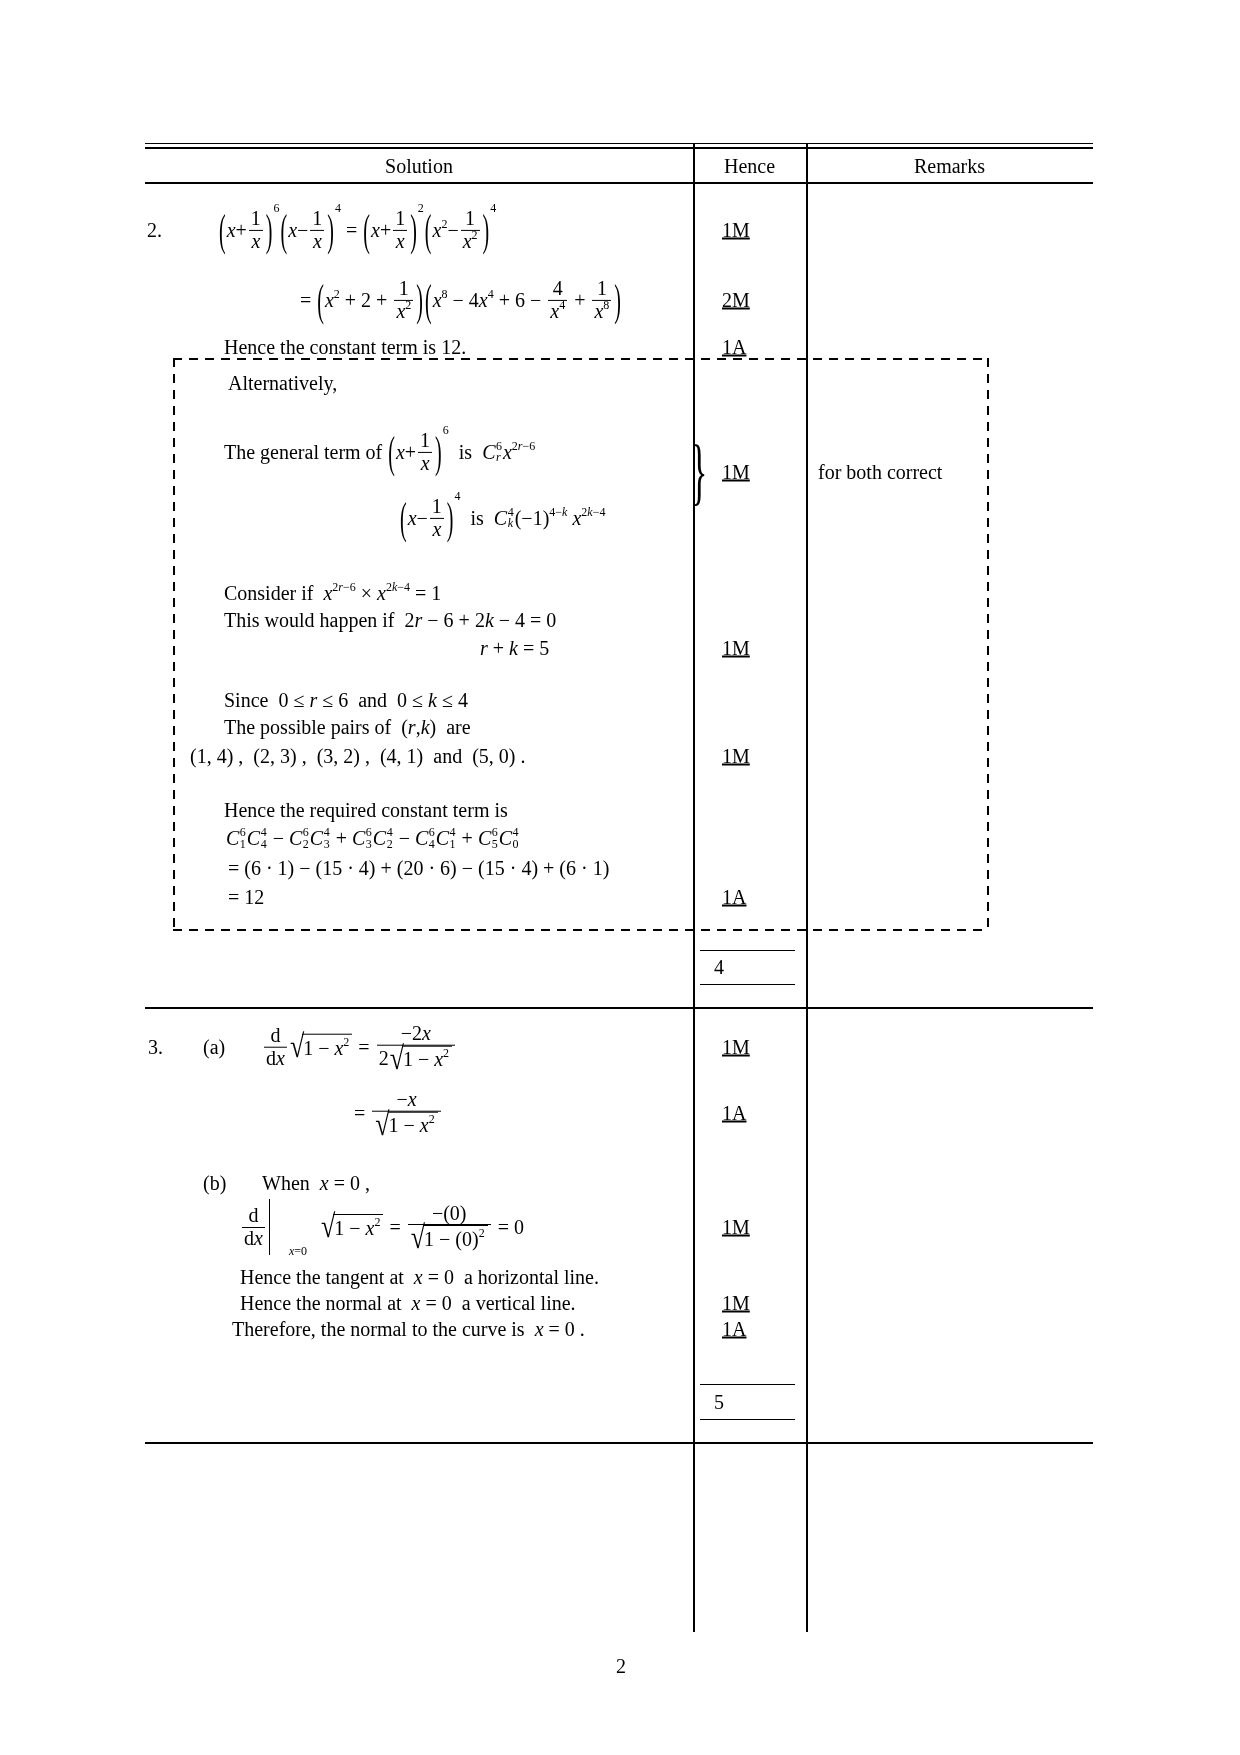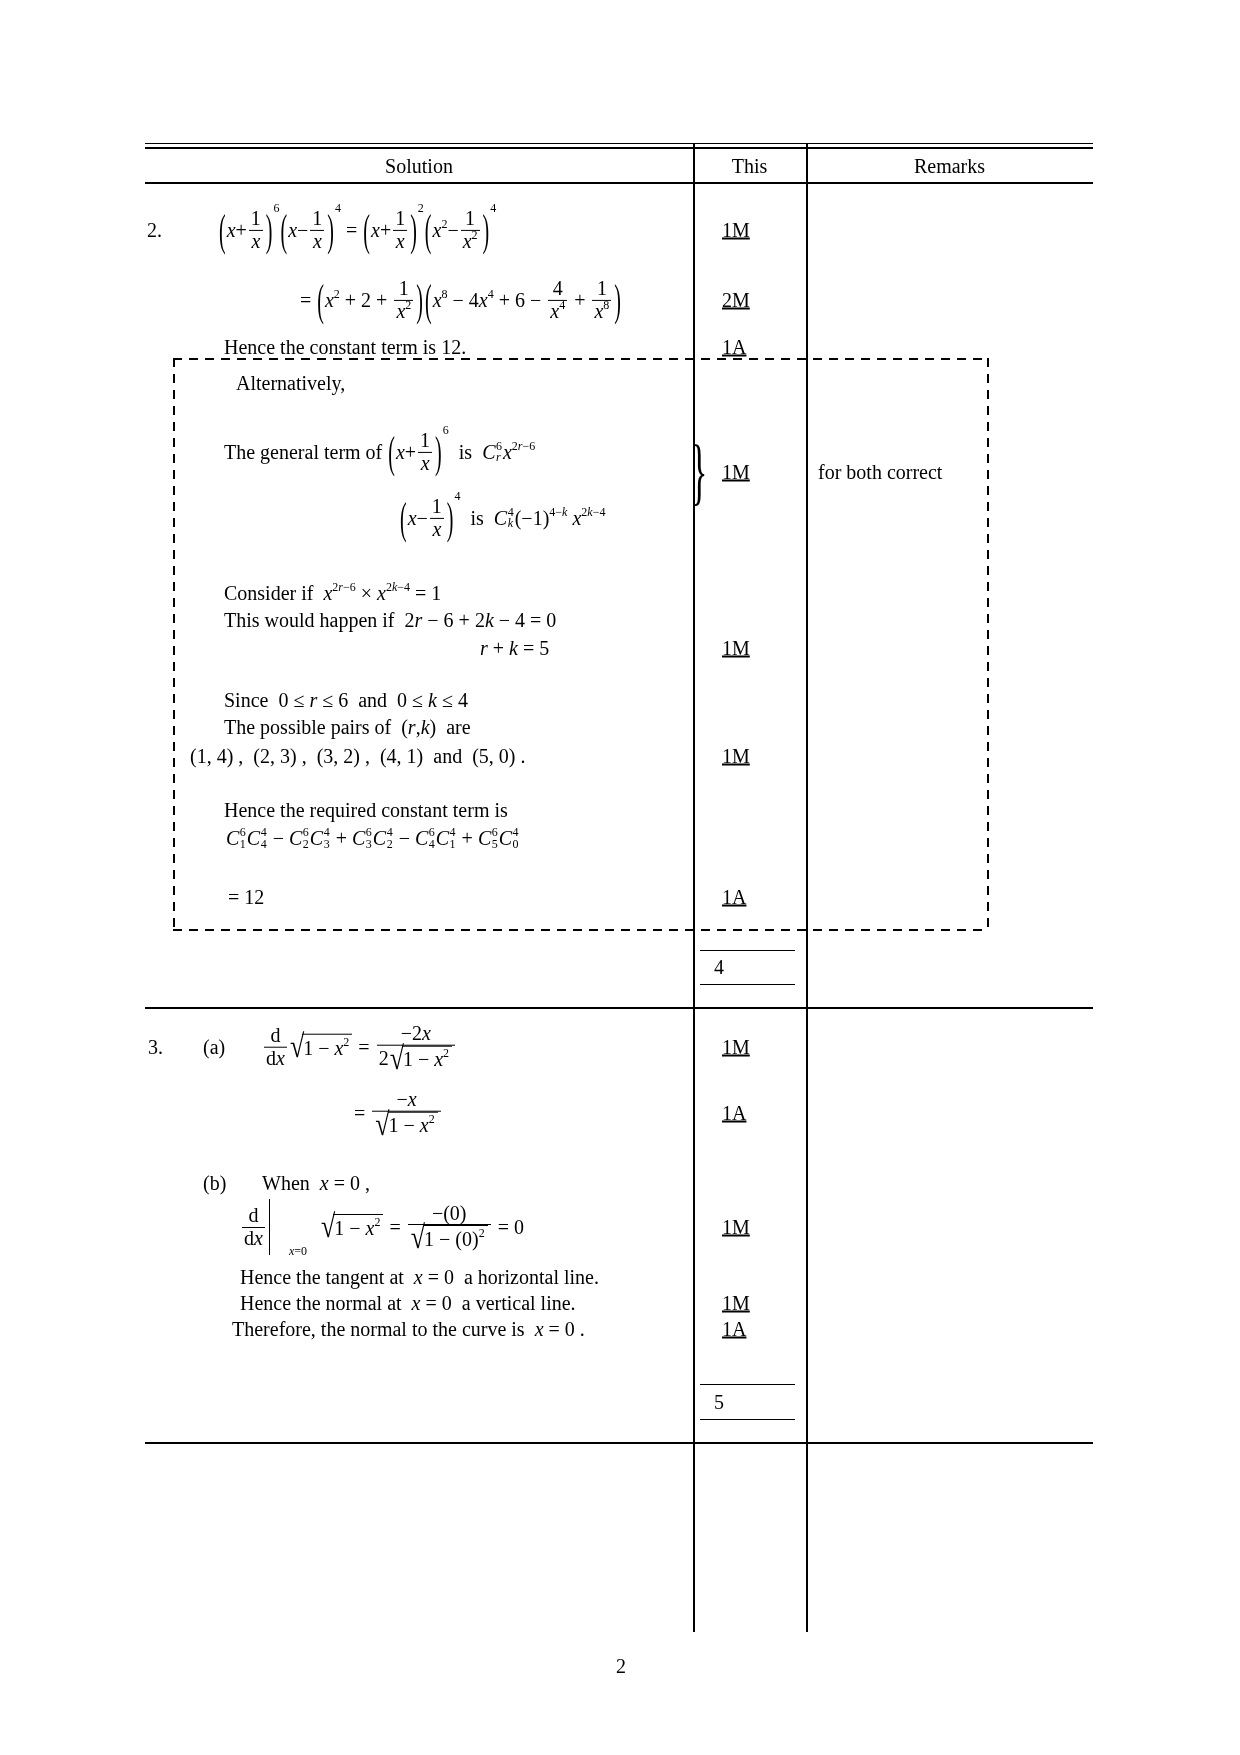--- a/index.html
+++ b/index.html
@@ -46,43 +46,44 @@
 
   <div class="hl" style="left:145px;top:143px;width:948px;height:1px;"></div>
   <div class="hl" style="left:145px;top:147px;width:948px;height:2px;"></div>
   <div class="hl" style="left:145px;top:182px;width:948px;height:2px;"></div>
   <div class="hl" style="left:145px;top:1007px;width:948px;height:2px;"></div>
   <div class="hl" style="left:145px;top:1442px;width:948px;height:2px;"></div>
   <div class="vl" style="left:693px;top:143px;height:1489px;"></div>
   <div class="vl" style="left:806px;top:143px;height:1489px;"></div>
 
   <div class="hdr" style="left:145px;top:166px;width:548px;">Solution</div>
-  <div class="hdr" style="left:693px;top:166px;width:113px;">This</div>
+  <div class="hdr" style="left:693px;top:166px;width:113px;">Hence</div>
   <div class="hdr" style="left:806px;top:166px;width:287px;">Remarks</div>
 
   <div class="dash-h" style="left:173px;top:358px;width:815px;"></div>
   <div class="dash-h" style="left:173px;top:929px;width:815px;"></div>
   <div class="dash-v" style="left:173px;top:358px;height:572px;"></div>
   <div class="dash-v" style="left:987px;top:358px;height:572px;"></div>
 
   <div class="ml" style="left:147px;top:230px;"><span class="mt">2.</span></div>
   <div class="ml" style="left:218px;top:230px;"><span class="mpar" style="transform: scaleY(2.2);">(</span><span class="mrow"><span class="mi">x</span><span class="mt">+</span><span class="mfrac"><span class="mfn"><span class="mt">1</span></span><span class="mfb"></span><span class="mfd"><span class="mi">x</span></span></span></span><span class="mpar" style="transform: scaleY(2.2);">)</span><span class="msup" style="top: -22px;"><span class="mt">6</span></span><span class="mpar" style="transform: scaleY(2.2);">(</span><span class="mrow"><span class="mi">x</span><span class="mt">−</span><span class="mfrac"><span class="mfn"><span class="mt">1</span></span><span class="mfb"></span><span class="mfd"><span class="mi">x</span></span></span></span><span class="mpar" style="transform: scaleY(2.2);">)</span><span class="msup" style="top: -22px;"><span class="mt">4</span></span><span class="mt"> = </span><span class="mpar" style="transform: scaleY(2.2);">(</span><span class="mrow"><span class="mi">x</span><span class="mt">+</span><span class="mfrac"><span class="mfn"><span class="mt">1</span></span><span class="mfb"></span><span class="mfd"><span class="mi">x</span></span></span></span><span class="mpar" style="transform: scaleY(2.2);">)</span><span class="msup" style="top: -22px;"><span class="mt">2</span></span><span class="mpar" style="transform: scaleY(2.2);">(</span><span class="mrow"><span class="mi">x</span><span class="msup"><span class="mt">2</span></span><span class="mt">−</span><span class="mfrac"><span class="mfn"><span class="mt">1</span></span><span class="mfb"></span><span class="mfd"><span class="mi">x</span><span class="msup"><span class="mt">2</span></span></span></span></span><span class="mpar" style="transform: scaleY(2.2);">)</span><span class="msup" style="top: -22px;"><span class="mt">4</span></span></div>
   <div class="ml" style="left:300px;top:300px;"><span class="mt">= </span><span class="mpar" style="transform: scaleY(2.2);">(</span><span class="mrow"><span class="mi">x</span><span class="msup"><span class="mt">2</span></span><span class="mt"> + 2 + </span><span class="mfrac"><span class="mfn"><span class="mt">1</span></span><span class="mfb"></span><span class="mfd"><span class="mi">x</span><span class="msup"><span class="mt">2</span></span></span></span></span><span class="mpar" style="transform: scaleY(2.2);">)</span><span class="mpar" style="transform: scaleY(2.2);">(</span><span class="mrow"><span class="mi">x</span><span class="msup"><span class="mt">8</span></span><span class="mt"> − 4</span><span class="mi">x</span><span class="msup"><span class="mt">4</span></span><span class="mt"> + 6 − </span><span class="mfrac"><span class="mfn"><span class="mt">4</span></span><span class="mfb"></span><span class="mfd"><span class="mi">x</span><span class="msup"><span class="mt">4</span></span></span></span><span class="mt"> + </span><span class="mfrac"><span class="mfn"><span class="mt">1</span></span><span class="mfb"></span><span class="mfd"><span class="mi">x</span><span class="msup"><span class="mt">8</span></span></span></span></span><span class="mpar" style="transform: scaleY(2.2);">)</span></div>
   <div class="ml" style="left:224px;top:347px;"><span class="mt">Hence the constant term is 12.</span></div>
-  <div class="ml" style="left:236px;top:383px;"><span class="mt">Alternatively,</span></div>
+  <div class="ml" style="left:228px;top:383px;"><span class="mt">Alternatively,</span></div>
   <div class="ml" style="left:224px;top:452px;"><span class="mt">The general term of </span><span class="mpar" style="transform: scaleY(2.2);">(</span><span class="mrow"><span class="mi">x</span><span class="mt">+</span><span class="mfrac"><span class="mfn"><span class="mt">1</span></span><span class="mfb"></span><span class="mfd"><span class="mi">x</span></span></span></span><span class="mpar" style="transform: scaleY(2.2);">)</span><span class="msup" style="top: -22px;"><span class="mt">6</span></span><span class="mt">  is  </span><span class="mi">C</span><span class="mss"><span class="mssu"><span class="mt">6</span></span><span class="mssd"><span class="mi">r</span></span></span><span class="mi">x</span><span class="msup"><span class="mt">2</span><span class="mi">r</span><span class="mt">−6</span></span></div>
   <div class="ml" style="left:399px;top:518px;"><span class="mpar" style="transform: scaleY(2.2);">(</span><span class="mrow"><span class="mi">x</span><span class="mt">−</span><span class="mfrac"><span class="mfn"><span class="mt">1</span></span><span class="mfb"></span><span class="mfd"><span class="mi">x</span></span></span></span><span class="mpar" style="transform: scaleY(2.2);">)</span><span class="msup" style="top: -22px;"><span class="mt">4</span></span><span class="mt">  is  </span><span class="mi">C</span><span class="mss"><span class="mssu"><span class="mt">4</span></span><span class="mssd"><span class="mi">k</span></span></span><span class="mt">(−1)</span><span class="msup"><span class="mt">4−</span><span class="mi">k</span></span><span class="mt"> </span><span class="mi">x</span><span class="msup"><span class="mt">2</span><span class="mi">k</span><span class="mt">−4</span></span></div>
   <div class="ml" style="left:224px;top:593px;"><span class="mt">Consider if  </span><span class="mi">x</span><span class="msup"><span class="mt">2</span><span class="mi">r</span><span class="mt">−6</span></span><span class="mt"> × </span><span class="mi">x</span><span class="msup"><span class="mt">2</span><span class="mi">k</span><span class="mt">−4</span></span><span class="mt"> = 1</span></div>
   <div class="ml" style="left:224px;top:620px;"><span class="mt">This would happen if  2</span><span class="mi">r</span><span class="mt"> − 6 + 2</span><span class="mi">k</span><span class="mt"> − 4 = 0</span></div>
   <div class="ml" style="left:480px;top:648px;"><span class="mi">r</span><span class="mt"> + </span><span class="mi">k</span><span class="mt"> = 5</span></div>
   <div class="ml" style="left:224px;top:700px;"><span class="mt">Since  0 ≤ </span><span class="mi">r</span><span class="mt"> ≤ 6  and  0 ≤ </span><span class="mi">k</span><span class="mt"> ≤ 4</span></div>
   <div class="ml" style="left:224px;top:727px;"><span class="mt">The possible pairs of  (</span><span class="mi">r</span><span class="mt">,</span><span class="mi">k</span><span class="mt">)  are</span></div>
   <div class="ml" style="left:190px;top:756px;"><span class="mt">(1, 4) ,  (2, 3) ,  (3, 2) ,  (4, 1)  and  (5, 0) .</span></div>
   <div class="ml" style="left:224px;top:810px;"><span class="mt">Hence the required constant term is</span></div>
   <div class="ml" style="left:226px;top:838px;"><span class="mi">C</span><span class="mss"><span class="mssu"><span class="mt">6</span></span><span class="mssd"><span class="mt">1</span></span></span><span class="mi">C</span><span class="mss"><span class="mssu"><span class="mt">4</span></span><span class="mssd"><span class="mt">4</span></span></span><span class="mt"> − </span><span class="mi">C</span><span class="mss"><span class="mssu"><span class="mt">6</span></span><span class="mssd"><span class="mt">2</span></span></span><span class="mi">C</span><span class="mss"><span class="mssu"><span class="mt">4</span></span><span class="mssd"><span class="mt">3</span></span></span><span class="mt"> + </span><span class="mi">C</span><span class="mss"><span class="mssu"><span class="mt">6</span></span><span class="mssd"><span class="mt">3</span></span></span><span class="mi">C</span><span class="mss"><span class="mssu"><span class="mt">4</span></span><span class="mssd"><span class="mt">2</span></span></span><span class="mt"> − </span><span class="mi">C</span><span class="mss"><span class="mssu"><span class="mt">6</span></span><span class="mssd"><span class="mt">4</span></span></span><span class="mi">C</span><span class="mss"><span class="mssu"><span class="mt">4</span></span><span class="mssd"><span class="mt">1</span></span></span><span class="mt"> + </span><span class="mi">C</span><span class="mss"><span class="mssu"><span class="mt">6</span></span><span class="mssd"><span class="mt">5</span></span></span><span class="mi">C</span><span class="mss"><span class="mssu"><span class="mt">4</span></span><span class="mssd"><span class="mt">0</span></span></span></div>
+  <div class="ml" style="left:228px;top:868px;"><span class="mt">= (6 · 1) − (15 · 4) + (20 · 6) − (15 · 4) + (6 · 1)</span></div>
   <div class="ml" style="left:228px;top:897px;"><span class="mt">= 12</span></div>
 
   <div class="mk" style="top:230px;">1M</div>
   <div class="mk" style="top:300px;">2M</div>
   <div class="mk" style="top:347px;">1A</div>
   <div class="brace" style="left:691px;top:455px;">}</div>
   <div class="mk" style="top:472px;">1M</div>
   <div class="mk" style="top:648px;">1M</div>
   <div class="mk" style="top:756px;">1M</div>
   <div class="mk" style="top:897px;">1A</div>

